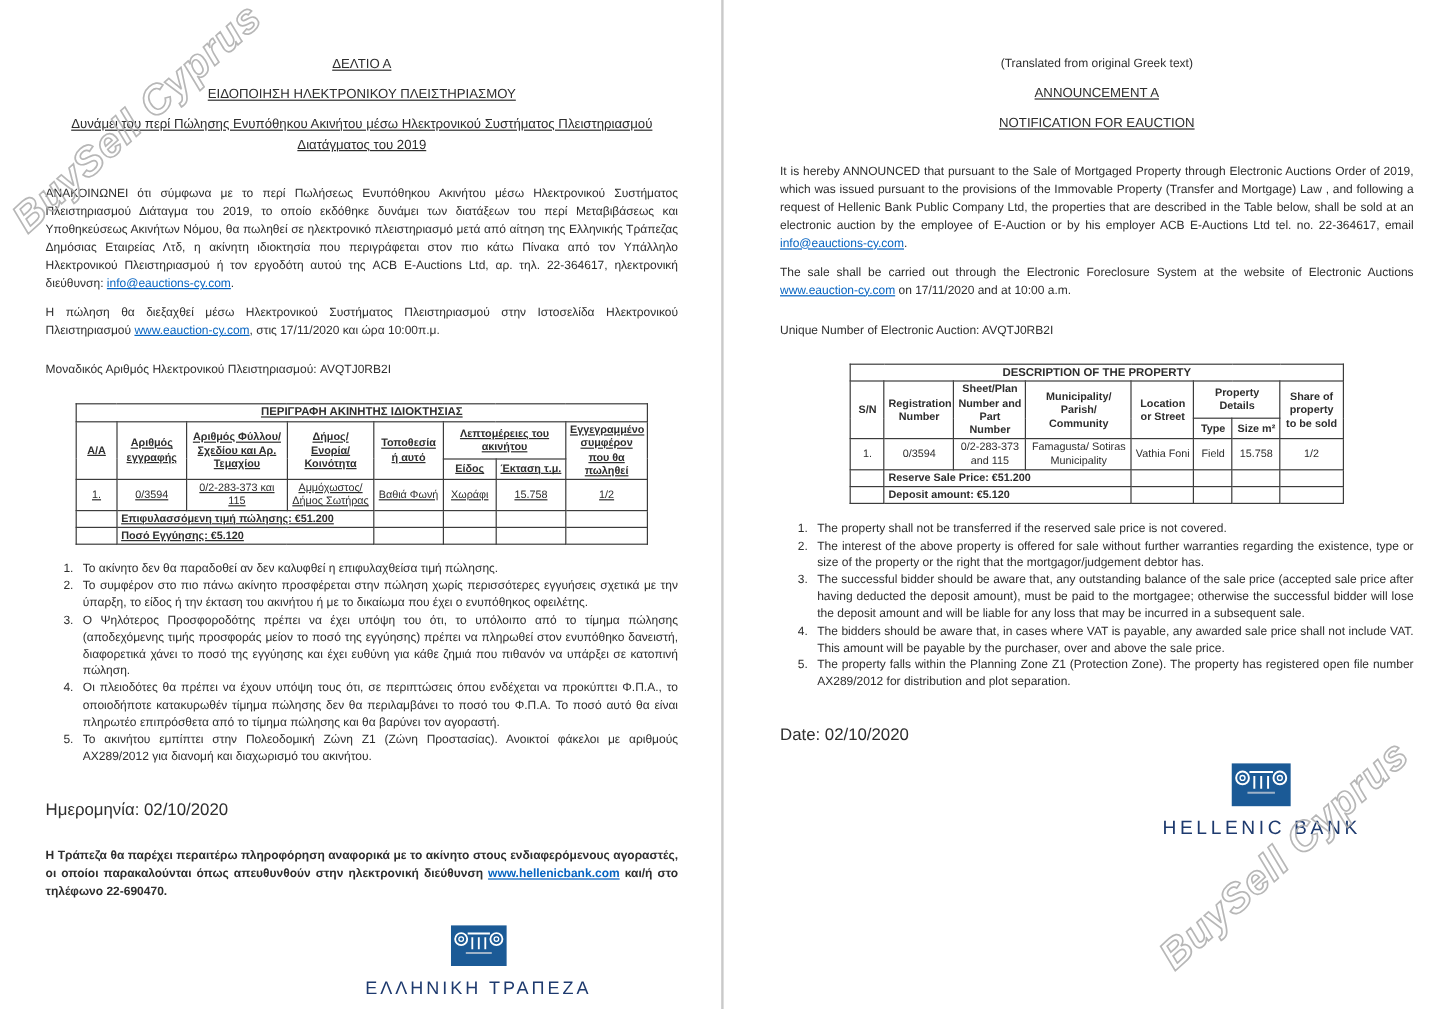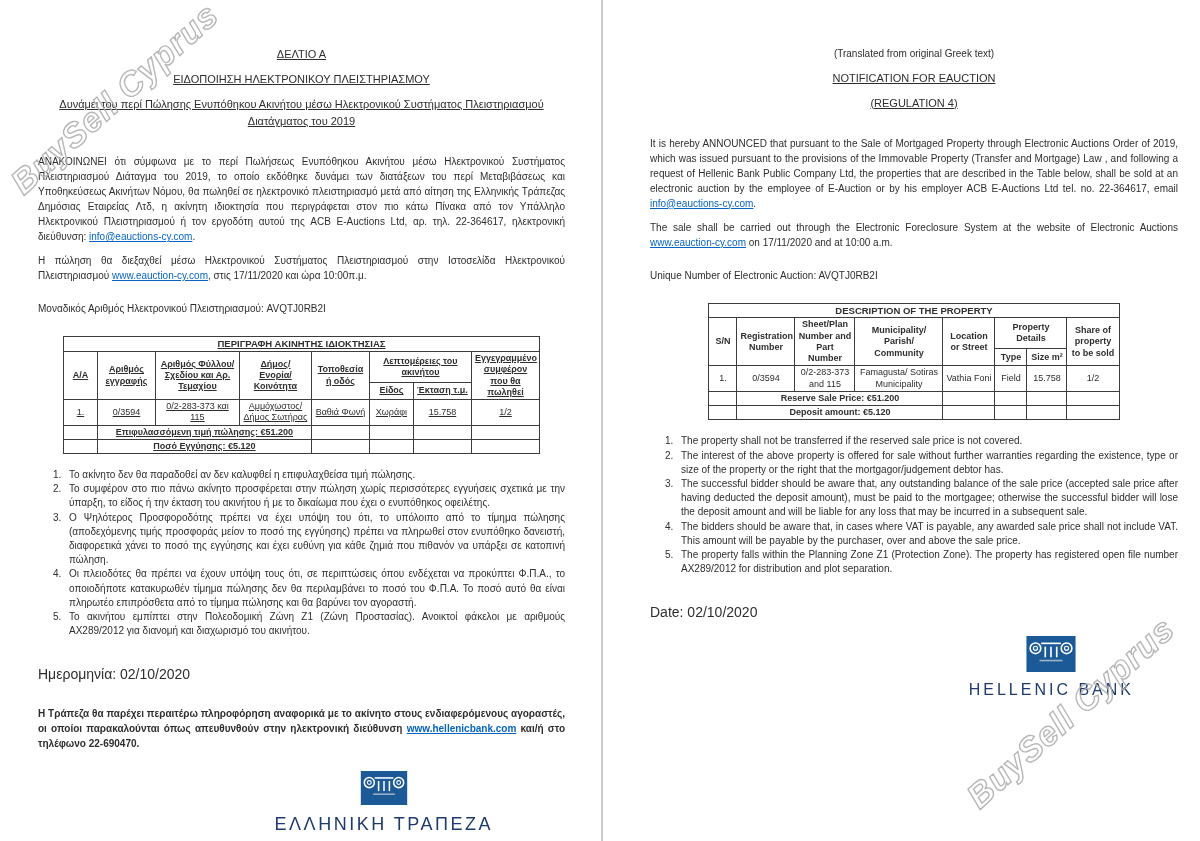--- a/index.html
+++ b/index.html
@@ -16,21 +16,21 @@
   .para{font-size:10px;line-height:1.5;text-align:justify;margin:0 0 9px 0;}
   .para.first{margin-top:24px;}
   .link{color:var(--link,#0563c1);text-decoration:underline;}
   .unique-line{font-size:10px;margin:20px 0 0 0;}
 
   table.prop{border-collapse:collapse;table-layout:fixed;margin:22px auto 0 auto;font-size:9px;line-height:1.25;}
   table.prop td,table.prop th{border:1px solid #3c3c3c;padding:1px 3px;text-align:center;vertical-align:middle;
       overflow:hidden;}
   table.prop .tcaption{font-weight:bold;font-size:9.5px;padding:1px 2px;}
   table.prop th{font-weight:bold;}
-  table.prop .mline{text-align:center;font-weight:bold;}
+  table.prop .mline{text-align:left;font-weight:bold;}
   table.gr{width:476px;text-decoration:underline;}
   table.en{width:410px;}
 
   ol.terms{font-size:10px;line-height:1.42;margin:14px 0 0 0;padding:0 0 0 26px;}
   ol.terms li{text-align:justify;padding-left:5px;}
 
   .date-line{font-size:14px;margin-top:28px;}
   .footer-note{font-size:10px;line-height:1.5;text-align:justify;font-weight:bold;margin-top:24px;}
 
   .logo-block{width:max-content;text-align:center;margin-top:20px;}
@@ -76,21 +76,21 @@
       </colgroup>
       <tbody>
           <tr>
             <th class="tcaption" colspan="8">ΠΕΡΙΓΡΑΦΗ ΑΚΙΝΗΤΗΣ ΙΔΙΟΚΤΗΣΙΑΣ</th>
           </tr>
       <tr>
         <th rowspan="2">Α/Α</th>
         <th rowspan="2">Αριθμός εγγραφής</th>
         <th rowspan="2">Αριθμός Φύλλου/ Σχεδίου και Αρ. Τεμαχίου</th>
         <th rowspan="2">Δήμος/ Ενορία/ Κοινότητα</th>
-        <th rowspan="2">Τοποθεσία ή οδός</th>
+        <th rowspan="2">Τοποθεσία ή αυτό</th>
         <th colspan="2">Λεπτομέρειες του ακινήτου</th>
         <th rowspan="2">Εγγεγραμμένο συμφέρον που θα πωληθεί</th>
       </tr>
       <tr>
         <th>Είδος</th>
         <th>Έκταση τ.μ.</th>
       </tr>
       <tr>
         <td>1.</td>
         <td>0/3594</td>
@@ -138,32 +138,32 @@
         <circle cx="11" cy="15" r="6.5" fill="none" stroke="#ffffff" stroke-width="2"></circle>
         <circle cx="11" cy="15" r="2.5" fill="none" stroke="#ffffff" stroke-width="1.4"></circle>
         <circle cx="49" cy="15" r="6.5" fill="none" stroke="#ffffff" stroke-width="2"></circle>
         <circle cx="49" cy="15" r="2.5" fill="none" stroke="#ffffff" stroke-width="1.4"></circle>
         <line x1="18" y1="9" x2="42" y2="9" stroke="#ffffff" stroke-width="2"></line>
         <line x1="23" y1="13" x2="23" y2="26" stroke="#ffffff" stroke-width="2"></line>
         <line x1="30" y1="13" x2="30" y2="26" stroke="#ffffff" stroke-width="2"></line>
         <line x1="37" y1="13" x2="37" y2="26" stroke="#ffffff" stroke-width="2"></line>
         <line x1="16" y1="30" x2="44" y2="30" stroke="#9fb3c8" stroke-width="2"></line>
       </svg>
-      <div class="logo-name" style="font-size:18px;">ΕΛΛΗΝΙΚΗ ΤΡΑΠΕΖΑ</div>
+      <div class="logo-name" style="font-size:15px;">ΕΛΛΗΝΙΚΗ ΤΡΑΠΕΖΑ</div>
     </div>
   </div>
 
   <div class="divider"></div>
 
   <div class="page page-right">
     <div class="watermark wm-right">BuySell Cyprus</div>
 
     <div class="plain-title center">(Translated from original Greek text)</div>
+    <div class="doc-title center">ANNOUNCEMENT A</div>
     <div class="doc-title center">NOTIFICATION FOR EAUCTION</div>
-    <div class="doc-title center">(REGULATION 4)</div>
 
     <p class="para first"><span>It is hereby ANNOUNCED that pursuant to the Sale of Mortgaged Property through Electronic Auctions Order of 2019, which was issued pursuant to the provisions of the Immovable Property (Transfer and Mortgage) Law , and following a request of Hellenic Bank Public Company Ltd, the properties that are described in the Table below, shall be sold at an electronic auction by the employee of E-Auction or by his employer ACB E-Auctions Ltd tel. no. 22-364617, email </span><a class="link" href="#">info@eauctions-cy.com</a><span>.</span></p>
 
     <p class="para"><span>The sale shall be carried out through the Electronic Foreclosure System at the website of Electronic Auctions </span><a class="link" href="#">www.eauction-cy.com</a><span> on 17/11/2020 and at 10:00 a.m.</span></p>
 
     <div class="unique-line">Unique Number of Electronic Auction: AVQTJ0RB2I</div>
 
     <table class="prop en">
       <colgroup>
         <col style="width:28px">

